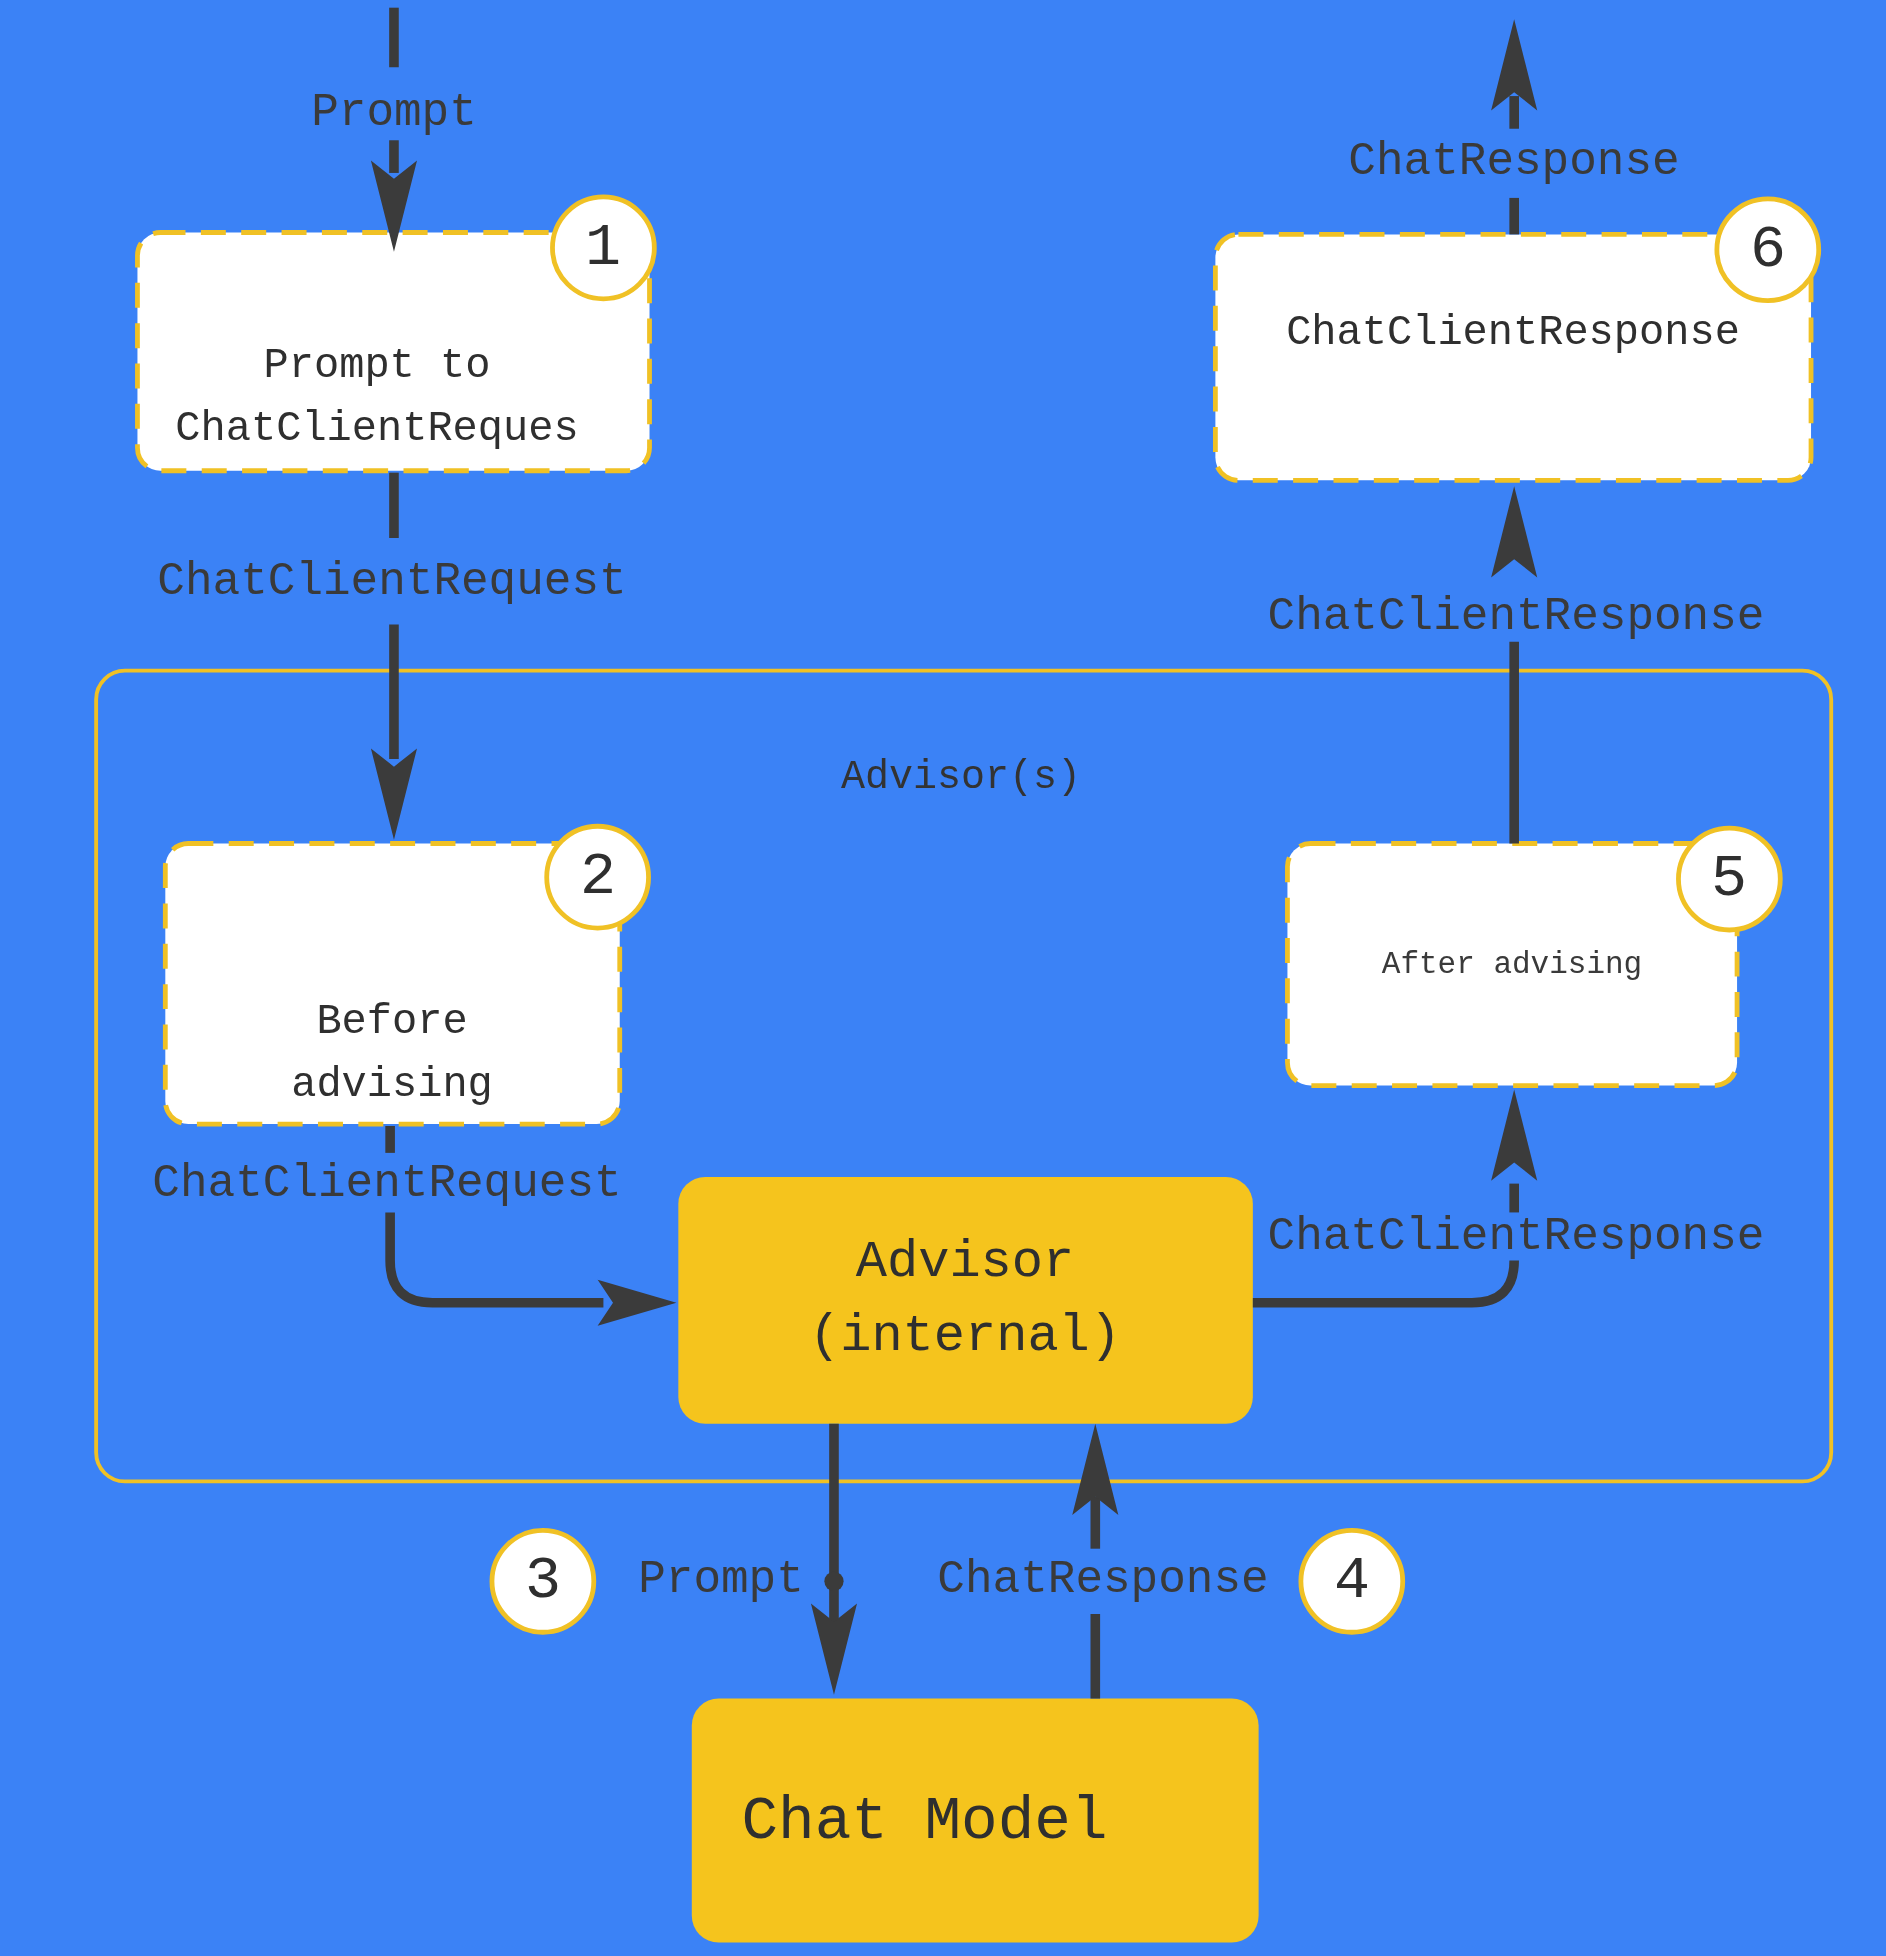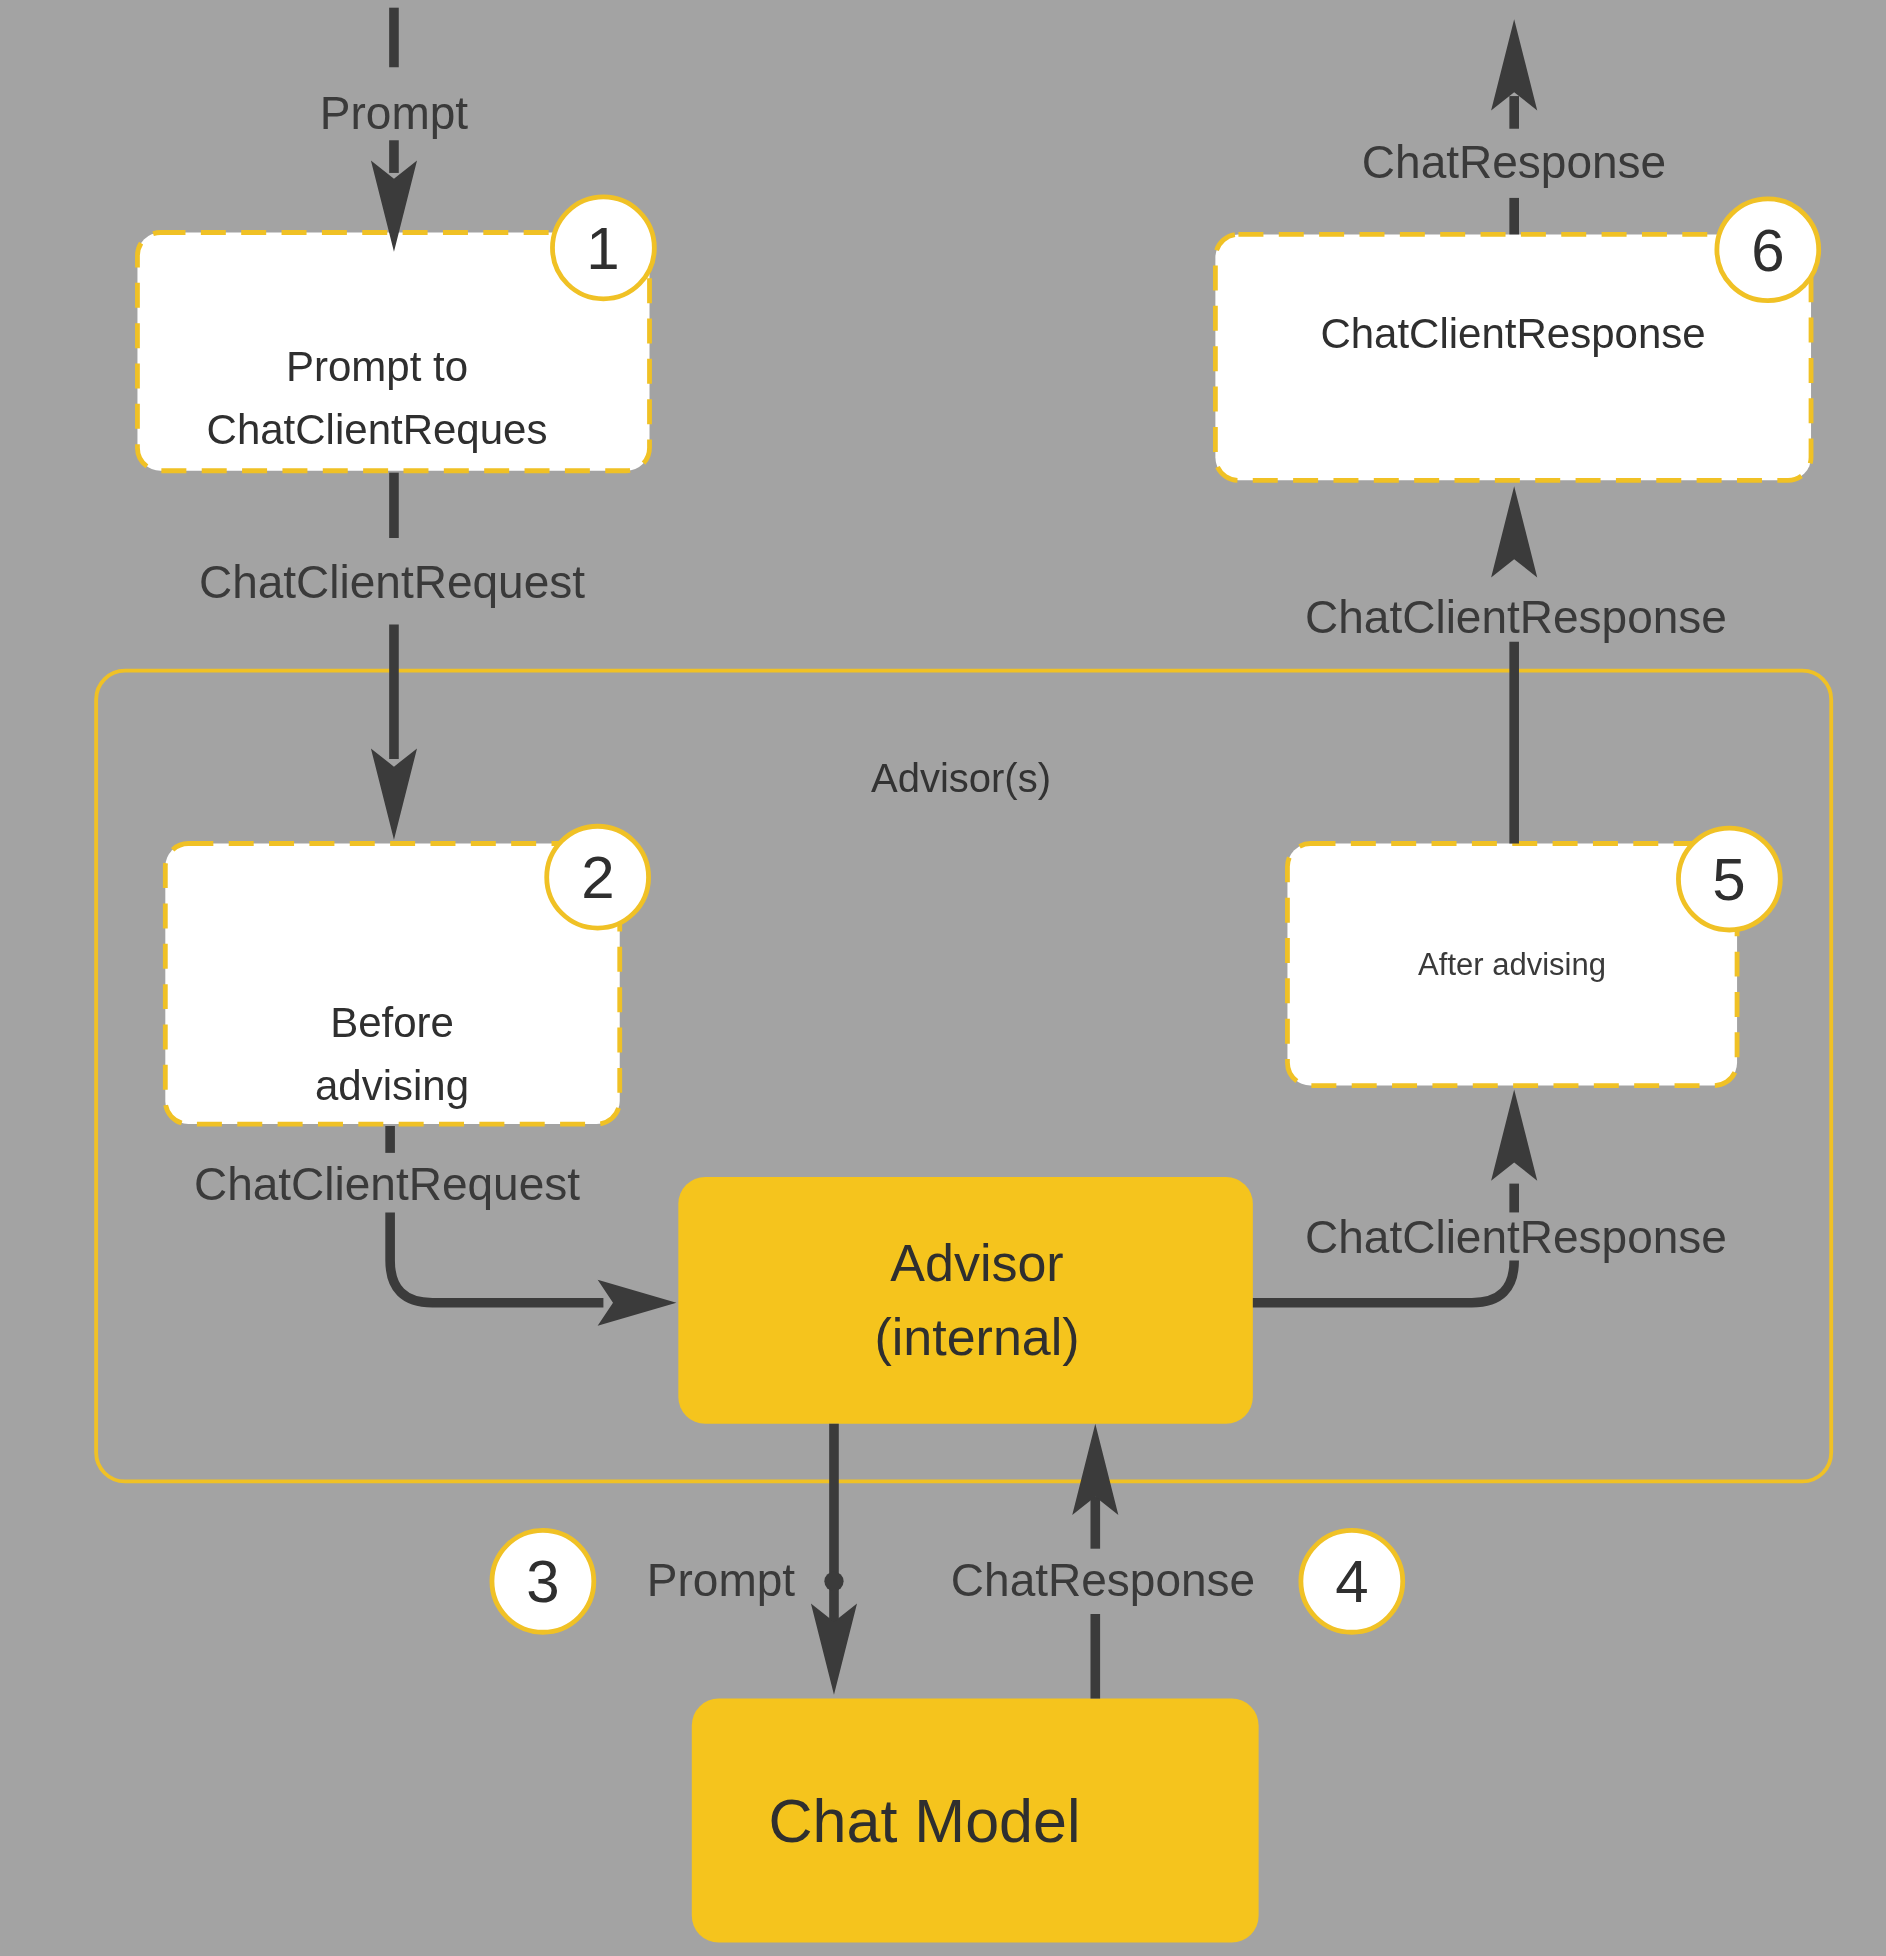--- a/index.html
+++ b/index.html
@@ -1,20 +1,20 @@
 <!DOCTYPE html>
 <html><head>
 <meta charset="utf-8">
 <style>
   html,body{margin:0;padding:0;background:#ffffff;}
   .canvas{
     position:relative;
     width:1887px;height:1957px;
-    background:#a3a3a3;
-    font-family:Liberation Sans, sans-serif;
+    background:#3b82f6;
+    font-family:Liberation Mono, monospace;
     color:#2f2f2f;
     overflow:hidden;
   }
   svg.layer{position:absolute;left:0;top:0;}
   .lbl{
     position:absolute;
     transform:translate(-50%,-50%);
     white-space:nowrap;
     color:#3a3a3a;
     font-size:46px;
@@ -30,21 +30,21 @@
   .badge{
     position:absolute;
     transform:translate(-50%,-50%);
     font-size:60px;
     color:#2f2f2f;
   }
   .title{font-size:40px;color:#333;}
   .internal-text{
     position:absolute;
     left:678px;top:1226px;width:574px;
-    text-align:center;font-size:52px;line-height:74px;color:#2f2f2f;padding-left:12px;
+    text-align:center;font-size:52px;line-height:74px;color:#2f2f2f;
   }
   .chatmodel-text{
     position:absolute;
     left:692px;top:1699px;width:465px;height:244px;
     display:flex;align-items:center;justify-content:center;
     font-size:61px;color:#2f2f2f;
   }
 </style>
 </head>
 <body>

